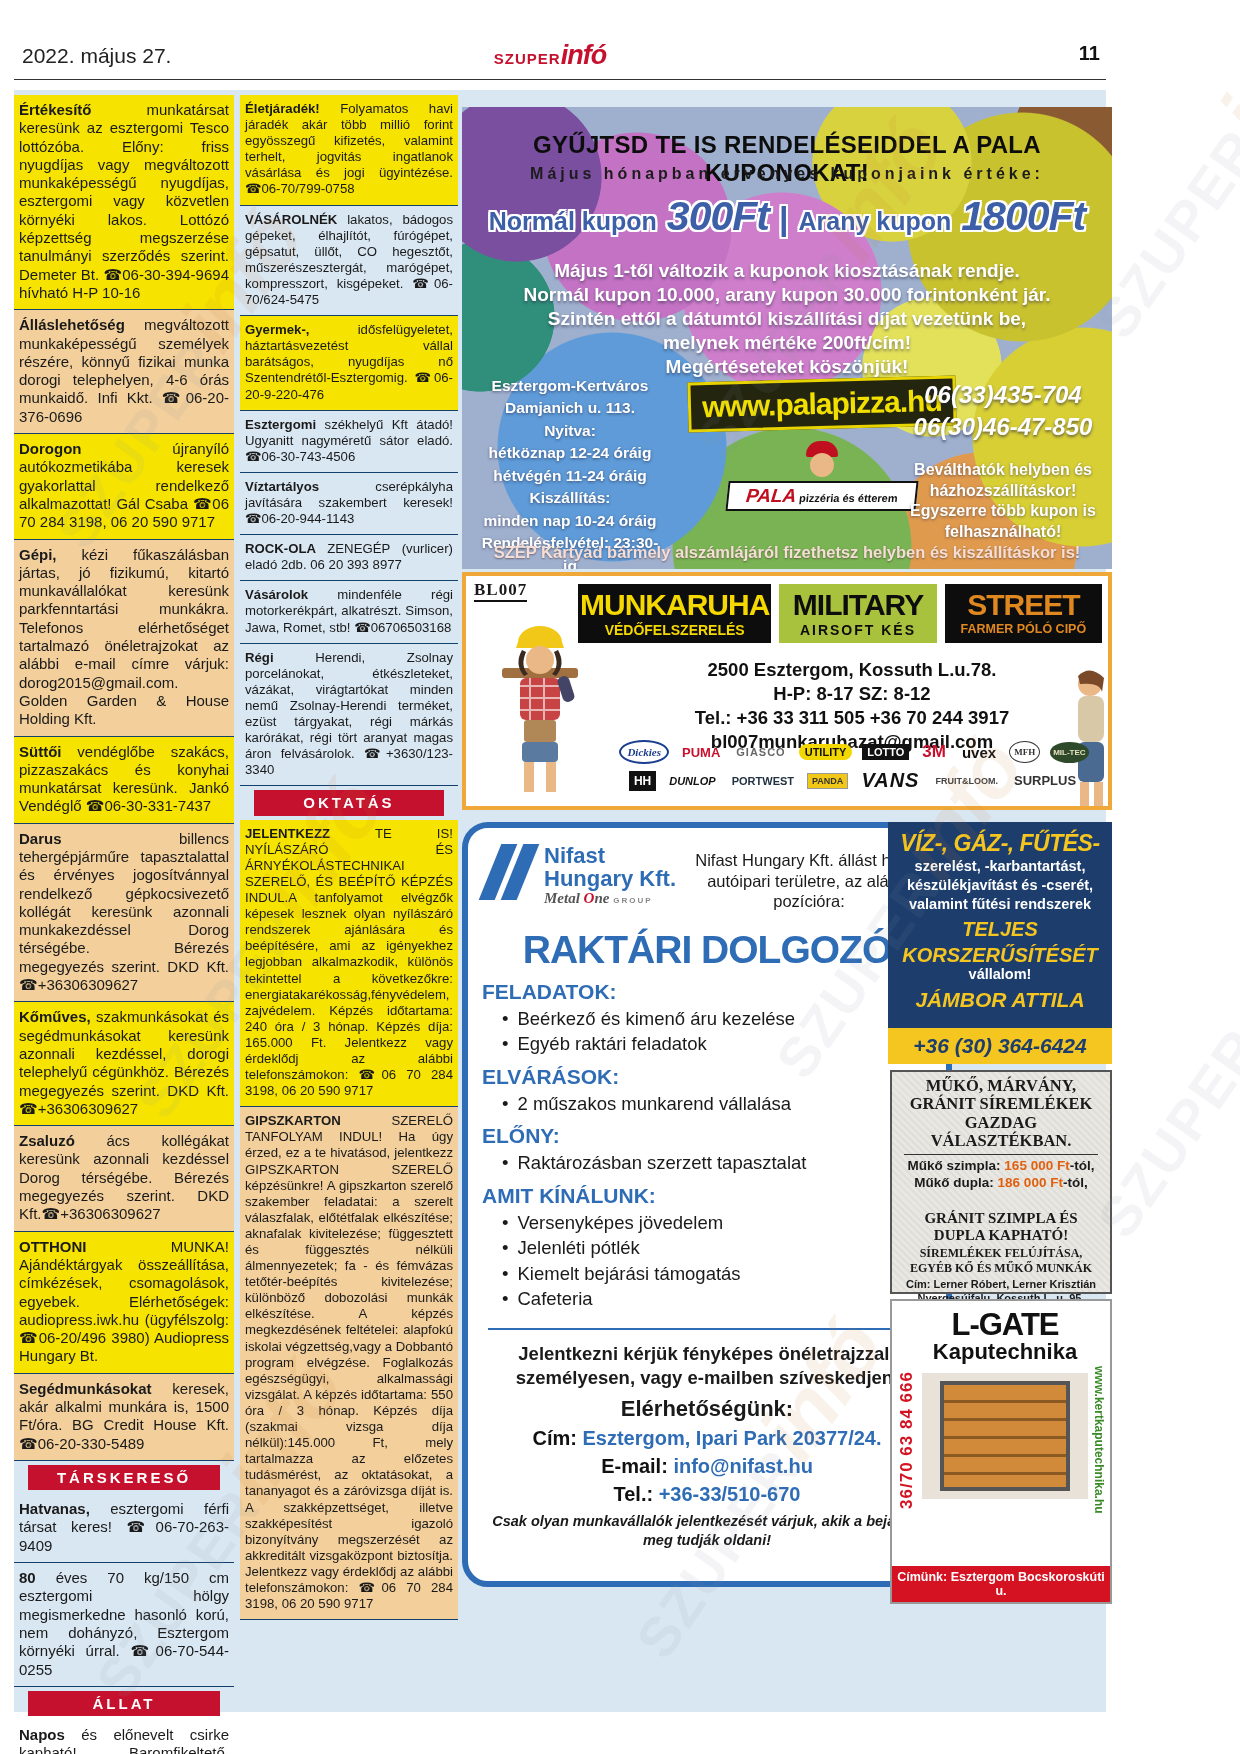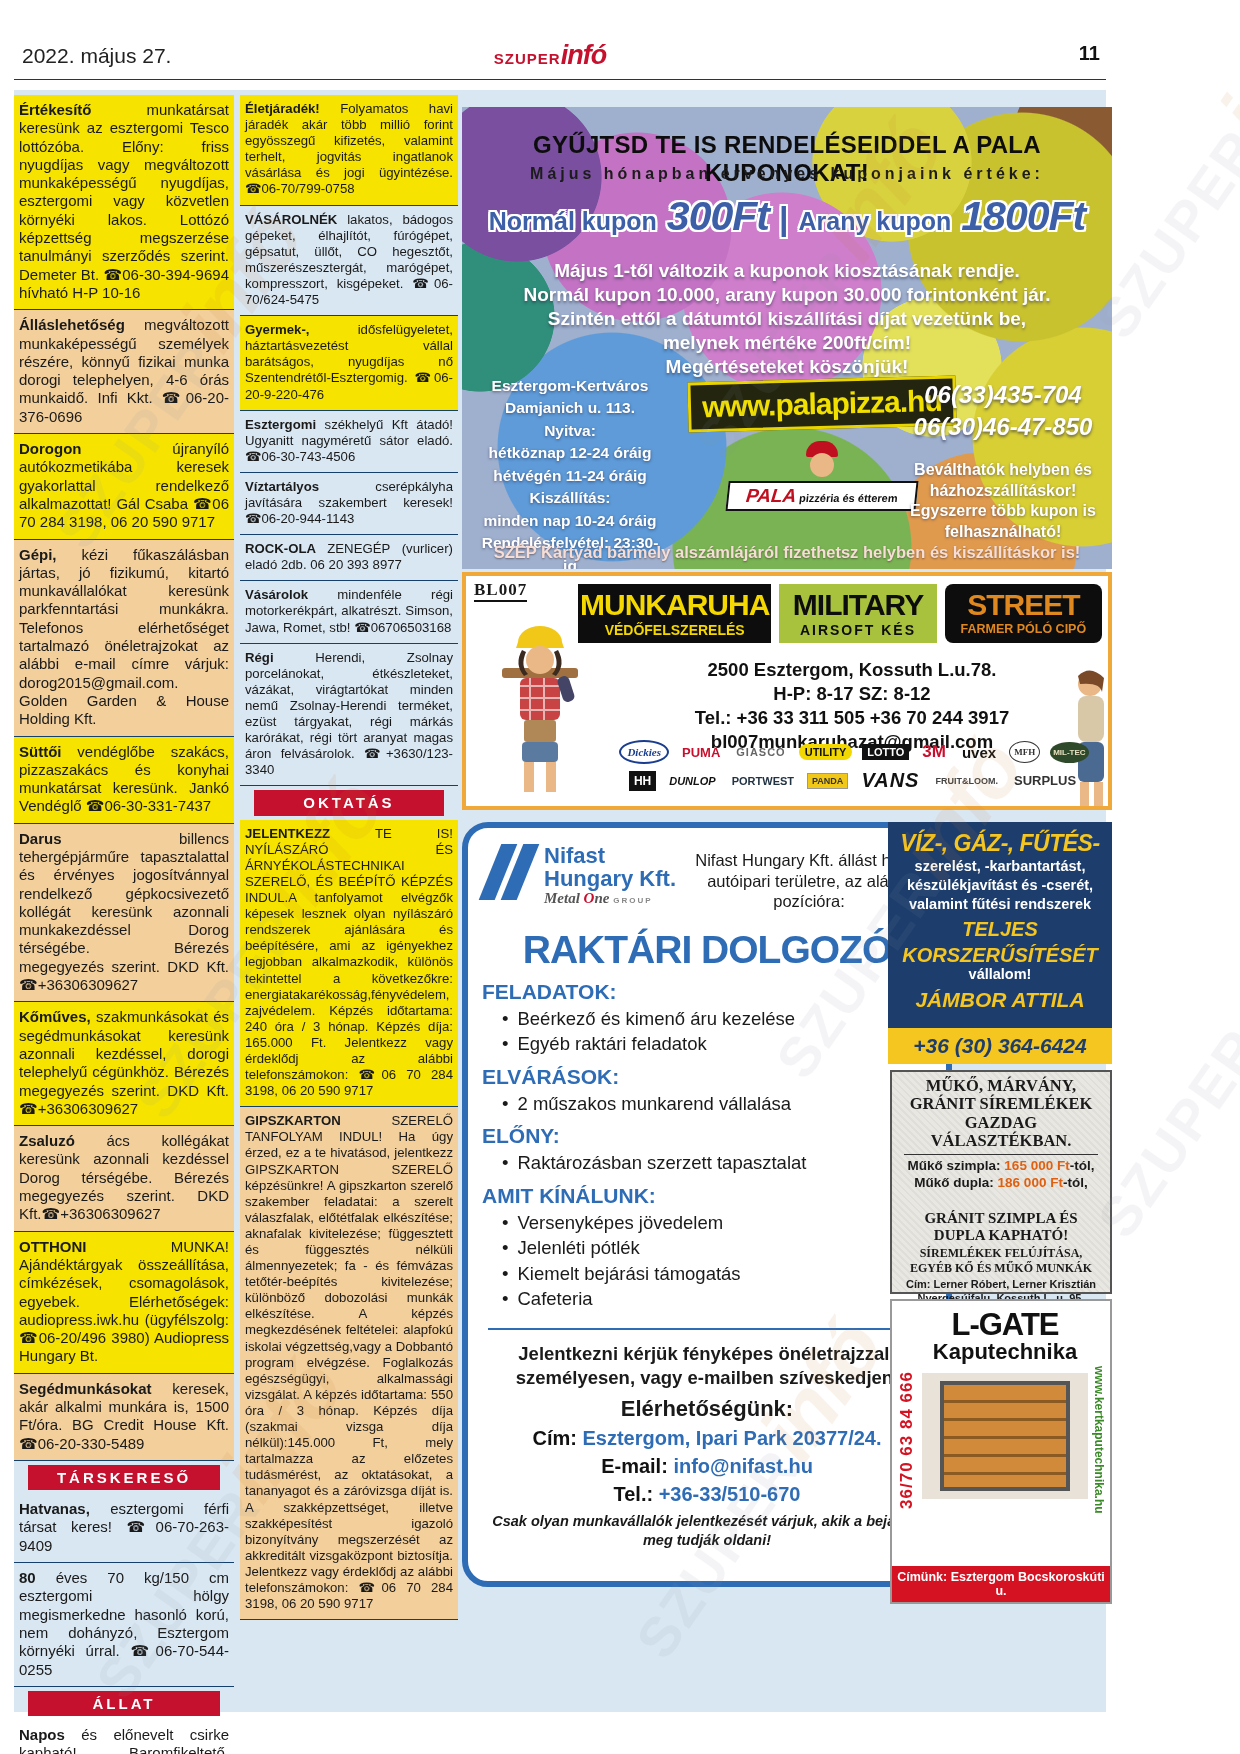--- a/index.html
+++ b/index.html
@@ -80,21 +80,21 @@
   .mk-brand{position:absolute;top:4px;left:8px;font-family:"Liberation Serif","DejaVu Serif",serif;
     font-size:17px;font-weight:700;border-bottom:2px solid #111;letter-spacing:1px;}
   .mk-panels{position:absolute;top:8px;left:112px;right:6px;display:flex;gap:8px;}
   .mk-panel{flex:1;text-align:center;padding:4px 2px 5px;}
   .mk-p1{background:#0d0d0d;}
   .mk-p1 .t{color:#f5d800;font-size:30px;font-weight:900;letter-spacing:-1px;}
   .mk-p1 .s{color:#f5d800;font-size:14px;font-weight:700;}
   .mk-p2{background:#a9c23d;}
   .mk-p2 .t{color:#0d0d0d;font-size:30px;font-weight:900;letter-spacing:-1px;}
   .mk-p2 .s{color:#0d0d0d;font-size:14px;font-weight:700;letter-spacing:2px;}
-  .mk-p3{background:#0d0d0d;border-radius:8px;}
+  .mk-p3{background:#0d0d0d;}
   .mk-p3 .t{color:#e08820;font-size:30px;font-weight:900;letter-spacing:-1px;}
   .mk-p3 .s{color:#e08820;font-size:12.5px;font-weight:700;}
   .mk-contact{position:absolute;top:82px;left:150px;right:20px;text-align:center;
     font-weight:700;font-size:18.5px;line-height:1.3;color:#111;}
   .mk-brands{position:absolute;top:164px;left:150px;right:16px;display:flex;flex-wrap:wrap;
     justify-content:center;align-items:center;gap:4px 10px;}
   .brand{font-weight:700;font-size:11px;color:#333;padding:1px 3px;}
   .b0{color:#1a3d8f;border:2px solid #1a3d8f;border-radius:50%;font-family:"Liberation Serif",serif;font-style:italic;padding:4px 6px;}
   .b1{color:#c8102e;font-size:13px;}
   .b2{color:#666;letter-spacing:1px;}

